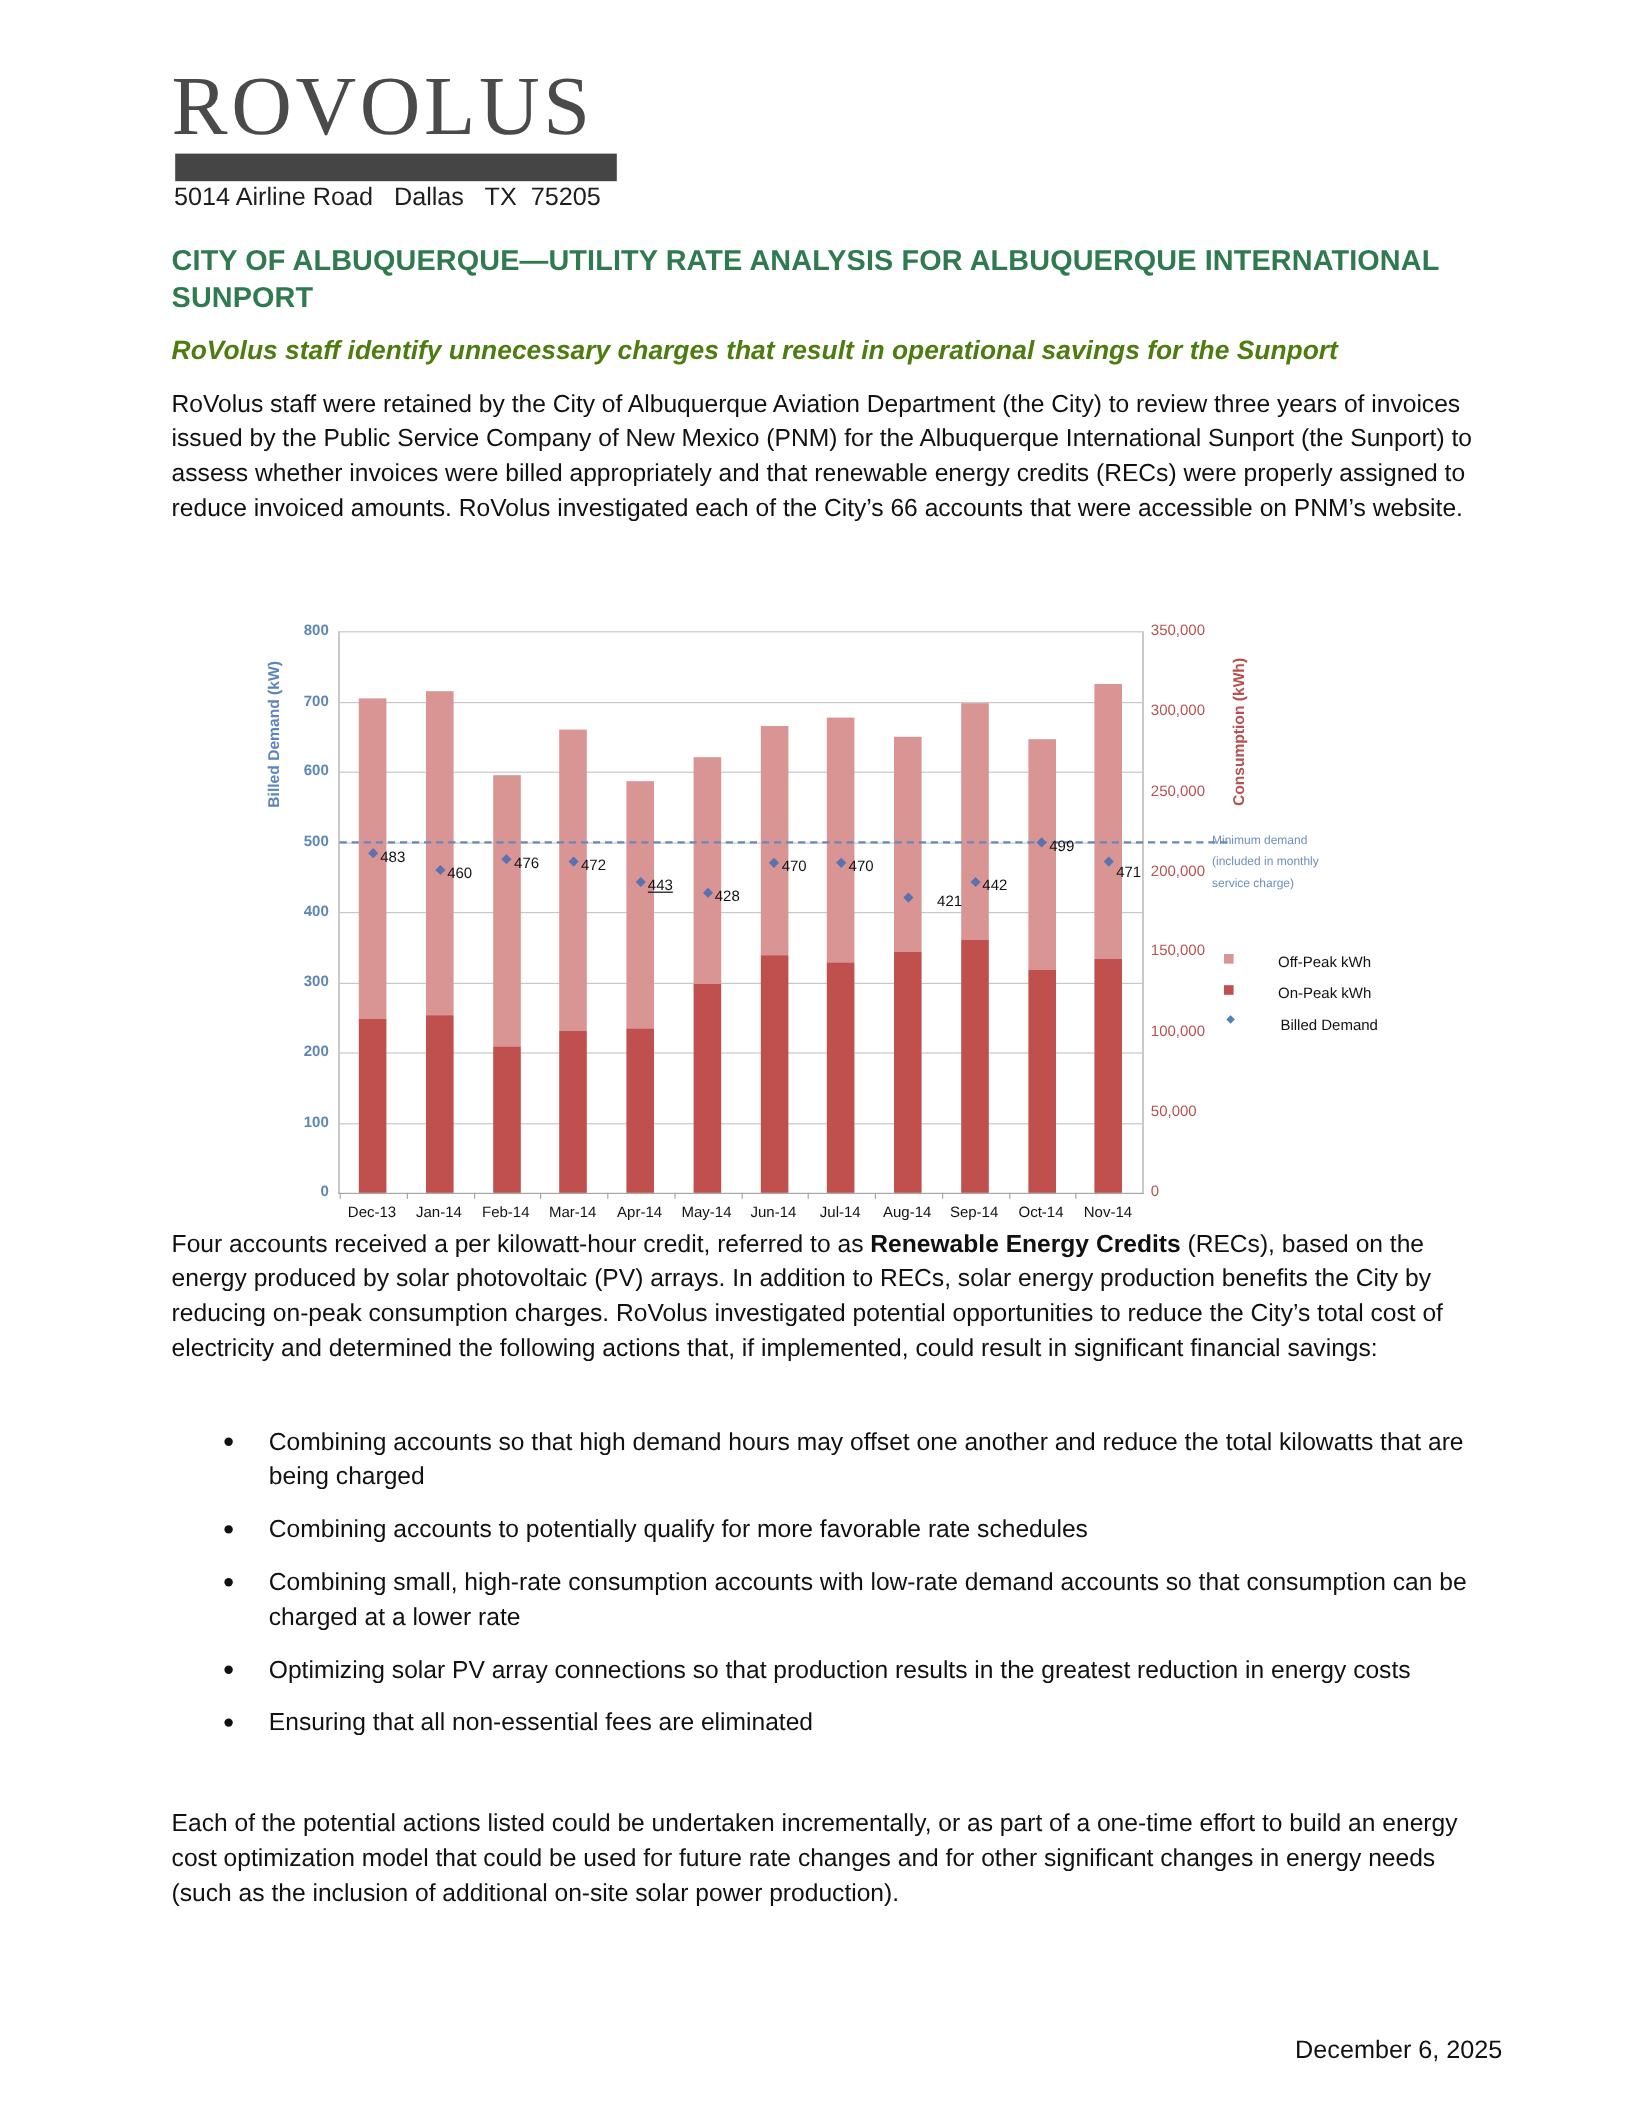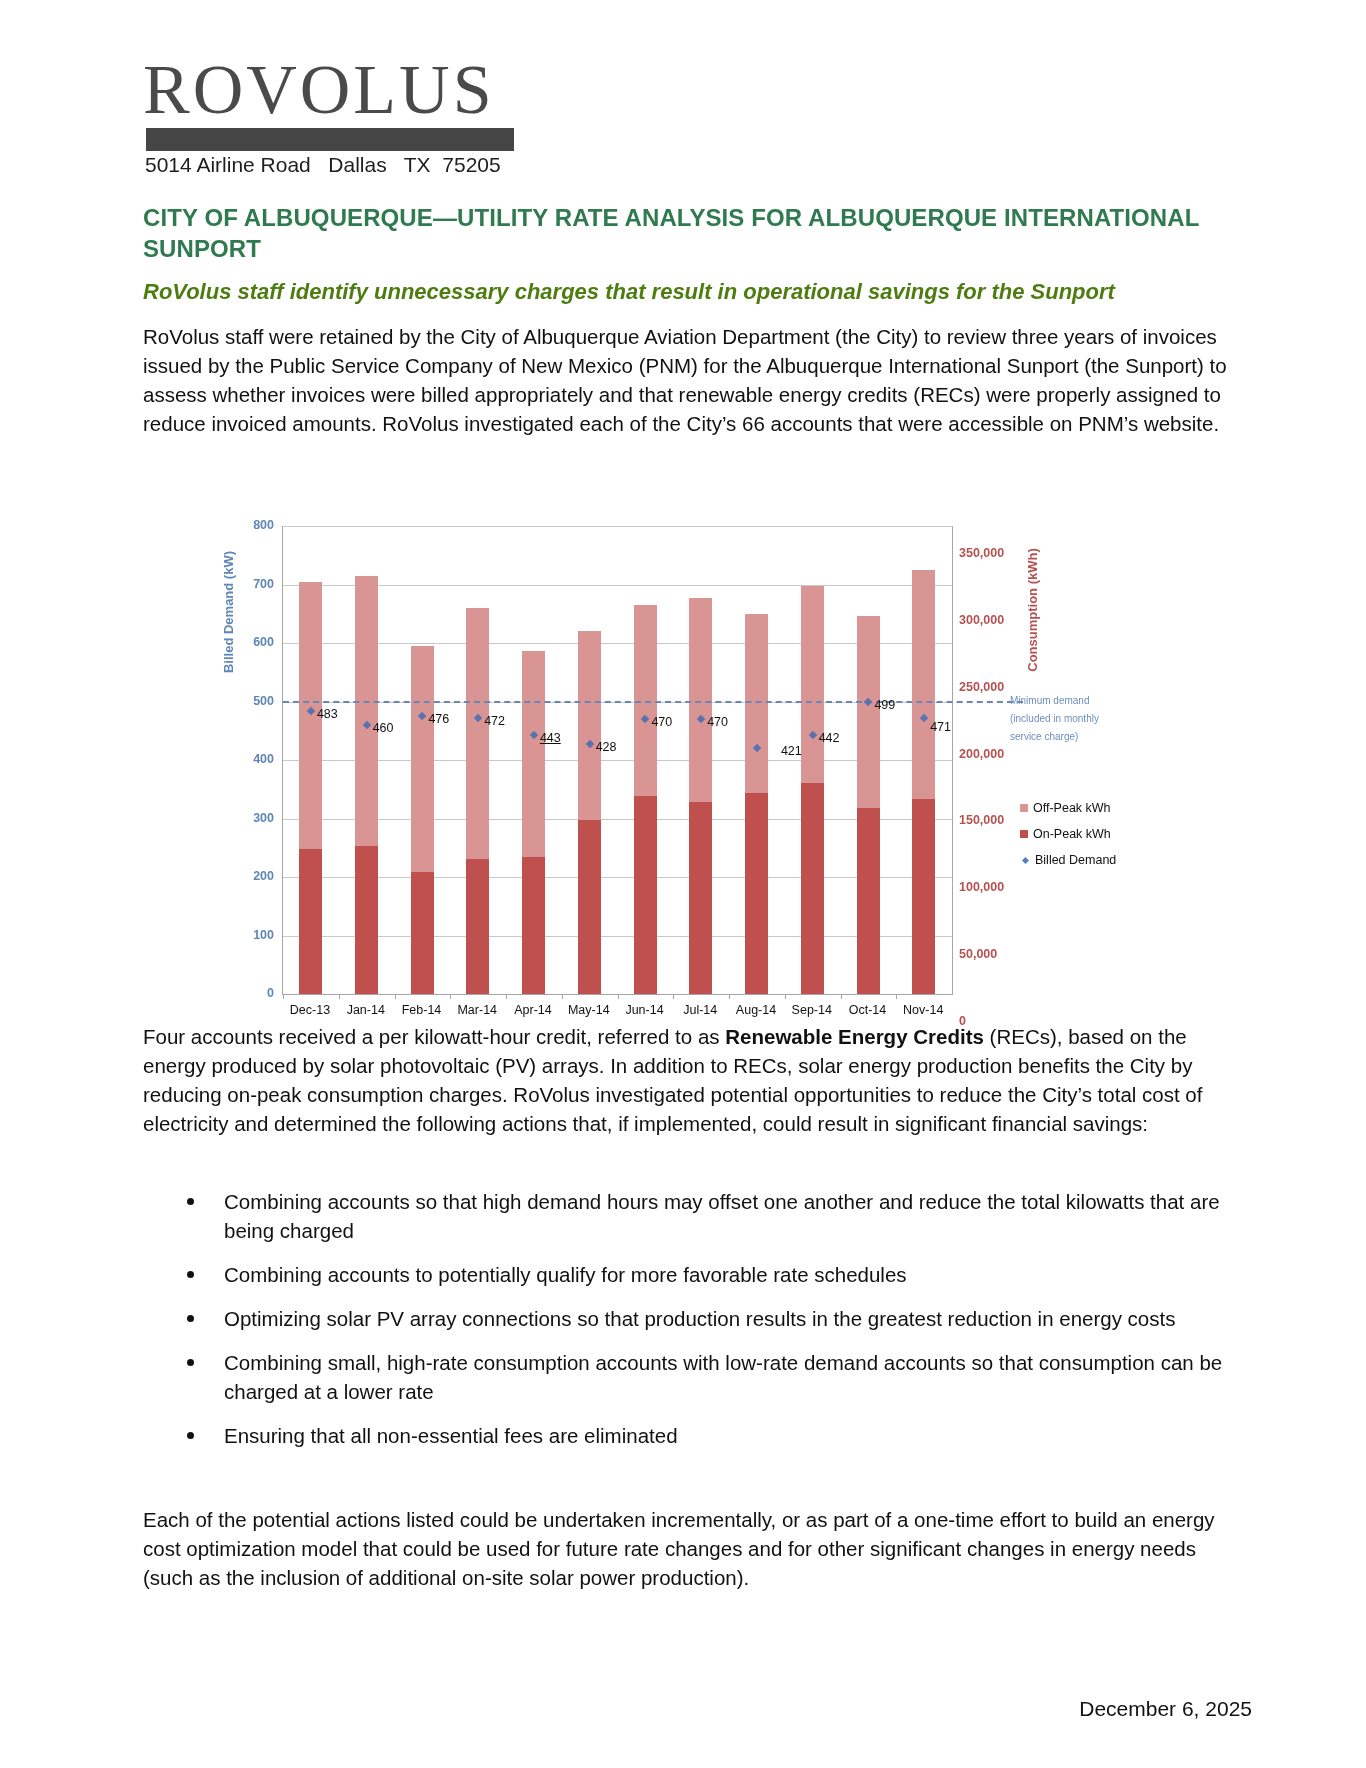--- a/index.html
+++ b/index.html
@@ -23,34 +23,34 @@
   .bullets li { position: relative; padding-left: 81px; font-size: 20.5px; line-height: 29px; margin-bottom: 15px; color: #111; width: 1010px; }
   .bullets li .dot { position: absolute; left: 44px; top: 11px; width: 7px; height: 7px; border-radius: 50%; background: #111; }
   .date { right: 114px; top: 1695px; font-size: 21px; line-height: 28px; color: #111; white-space: nowrap; }
 
   
   .chart { left: 0; top: 0; width: 1366px; height: 1768px; pointer-events: none; }
   .chart-title { left: 282px; width: 669px; top: 490px; text-align: center; font-size: 13.5px; font-weight: bold; color: #111; }
   .plot { left: 282px; top: 526px; width: 669px; height: 468px; border-left: 1px solid #a6a6a6; border-right: 1px solid #a6a6a6; border-bottom: 1px solid #a6a6a6; pointer-events: auto; }
   .grid { position: absolute; left: 0; right: 0; height: 1px; background: #c8c8c8; }
   .ytick-l { position: absolute; width: 60px; text-align: right; font-size: 12.5px; font-weight: bold; color: #5f86b8; }
-  .ytick-r { position: absolute; font-size: 12.5px; font-weight: bold; color: #b55250; margin-top: 28px; }
+  .ytick-r { position: absolute; font-size: 12.5px; font-weight: normal; color: #b55250; }
   .ylabel-l { left: 205px; top: 760px; transform: translate(-50%,-50%) rotate(-90deg); transform-origin: center; font-size: 13px; font-weight: bold; color: #5f86b8; white-space: nowrap; position: absolute; left: 228px; top: 612px; }
   .ylabel-r { position: absolute; left: 1032px; top: 610px; transform: translate(-50%,-50%) rotate(-90deg); font-size: 13px; font-weight: bold; color: #b55250; white-space: nowrap; }
   .bar-group { position: absolute; bottom: 0; width: 56px; }
   .bar-off { position: absolute; left: 16px; width: 23px; background: #d99594; }
   .bar-on { position: absolute; left: 16px; width: 23px; background: #c0504d; }
   .marker { position: absolute; width: 6px; height: 6px; background: #5a72b0; transform: translate(-50%,-50%) rotate(45deg); }
   .dlabel { position: absolute; font-size: 12.5px; color: #111; white-space: nowrap; }
   .minline { position: absolute; left: 0; width: 740px; top: 0; height: 0; border-top: 2px dashed #6a86b9; }
   .xtick { position: absolute; top: 1003px; width: 56px; text-align: center; font-size: 12.5px; color: #111; }
   .xt-mark { position: absolute; top: 468px; width: 1px; height: 5px; background: #a6a6a6; }
   .min-note { position: absolute; left: 1010px; top: 692px; font-size: 10px; line-height: 18px; color: #6e8fbe; white-space: nowrap; }
   .legend { position: absolute; left: 1020px; top: 795px; font-size: 12.5px; color: #111; }
-  .legend .li { display: flex; align-items: center; height: 26px; }
+  .legend .li { display: flex; align-items: flex-start; height: 26px; gap: 32px; }
   .legend .sw { width: 8px; height: 8px; margin-right: 5px; }
   .legend .dm { width: 5px; height: 5px; background: #4f81bd; transform: rotate(45deg); margin: 0 7px 0 3px; }
 </style>
 </head>
 <body>
 
 <div class="abs logo-text">ROVOLUS</div>
 <div class="abs logo-bar"></div>
 <div class="abs address">5014 Airline Road   Dallas   TX  75205</div>
 
@@ -211,20 +211,20 @@
       <span>Billed Demand</span>
     </div>
   </div>
 </div>
 
 <div class="abs para p2"><span>Four accounts received a per kilowatt-hour credit, referred to as </span><b>Renewable Energy Credits</b><span> (RECs), based on the energy produced by solar photovoltaic (PV) arrays. In addition to RECs, solar energy production benefits the City by reducing on-peak consumption charges. RoVolus investigated potential opportunities to reduce the City’s total cost of electricity and determined the following actions that, if implemented, could result in significant financial savings:</span></div>
 
 <ul class="abs bullets">
   <li><span class="dot"></span><span>Combining accounts so that high demand hours may offset one another and reduce the total kilowatts that are being charged</span></li>
   <li><span class="dot"></span><span>Combining accounts to potentially qualify for more favorable rate schedules</span></li>
+  <li><span class="dot"></span><span>Combining small, high-rate consumption accounts with low-rate demand accounts so that consumption can be charged at a lower rate</span></li>
   <li><span class="dot"></span><span>Optimizing solar PV array connections so that production results in the greatest reduction in energy costs</span></li>
-  <li><span class="dot"></span><span>Combining small, high-rate consumption accounts with low-rate demand accounts so that consumption can be charged at a lower rate</span></li>
   <li><span class="dot"></span><span>Ensuring that all non-essential fees are eliminated</span></li>
 </ul>
 
 <div class="abs para p3">Each of the potential actions listed could be undertaken incrementally, or as part of a one-time effort to build an energy cost optimization model that could be used for future rate changes and for other significant changes in energy needs (such as the inclusion of additional on-site solar power production).</div>
 
 <div class="abs date">December 6, 2025</div>
 
 </body></html>

